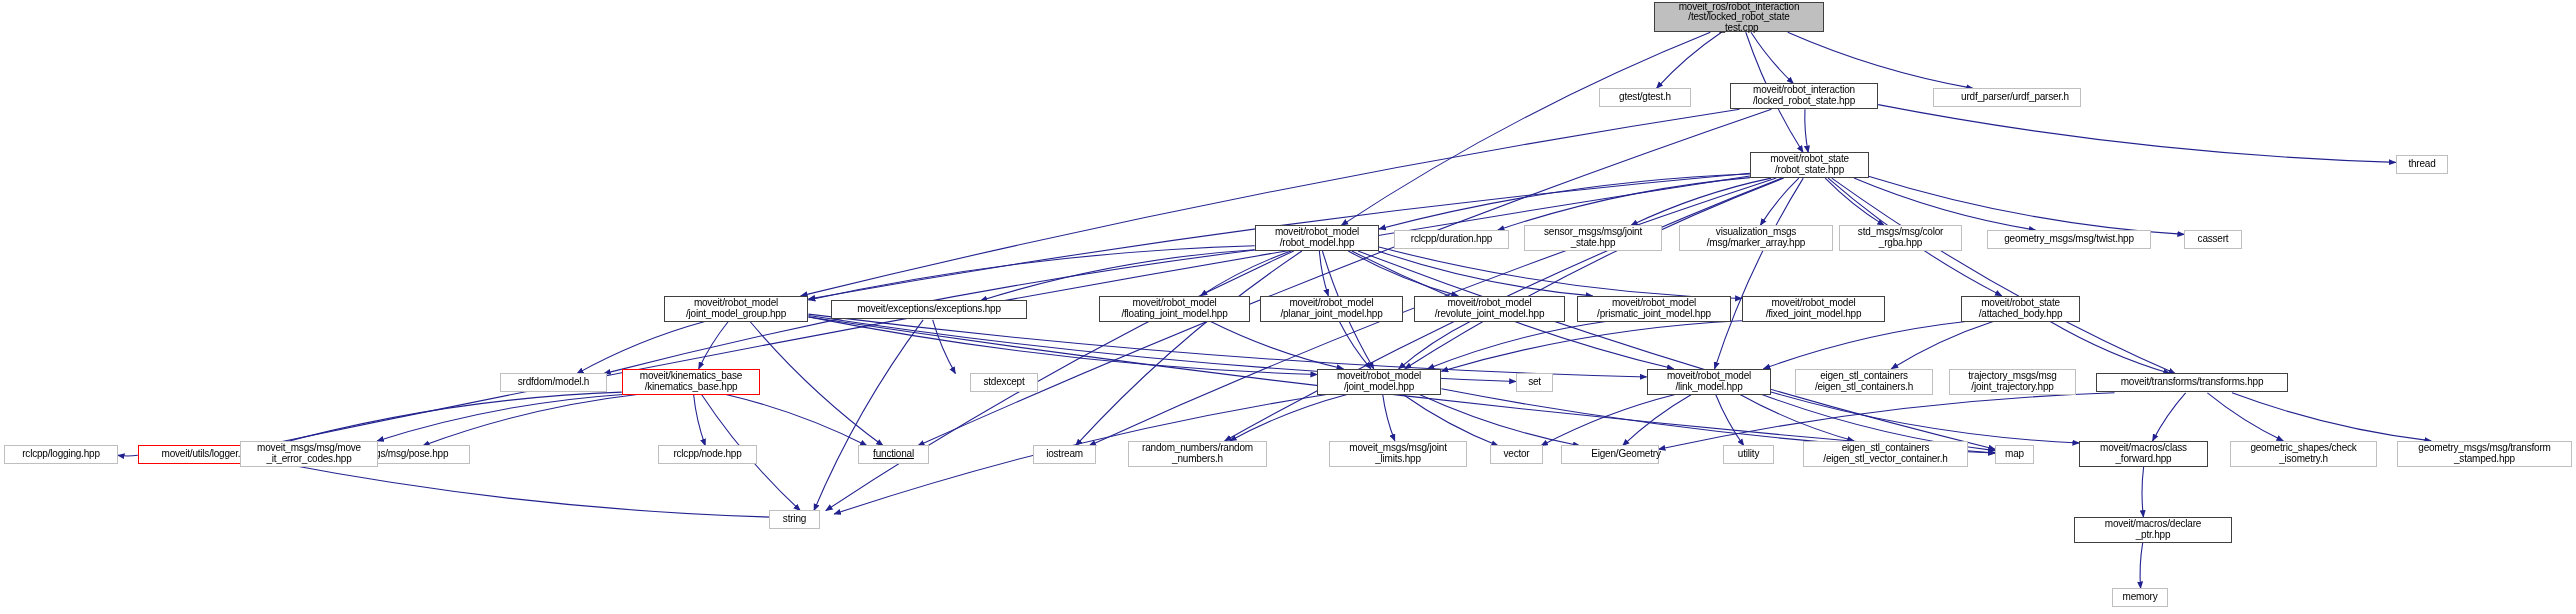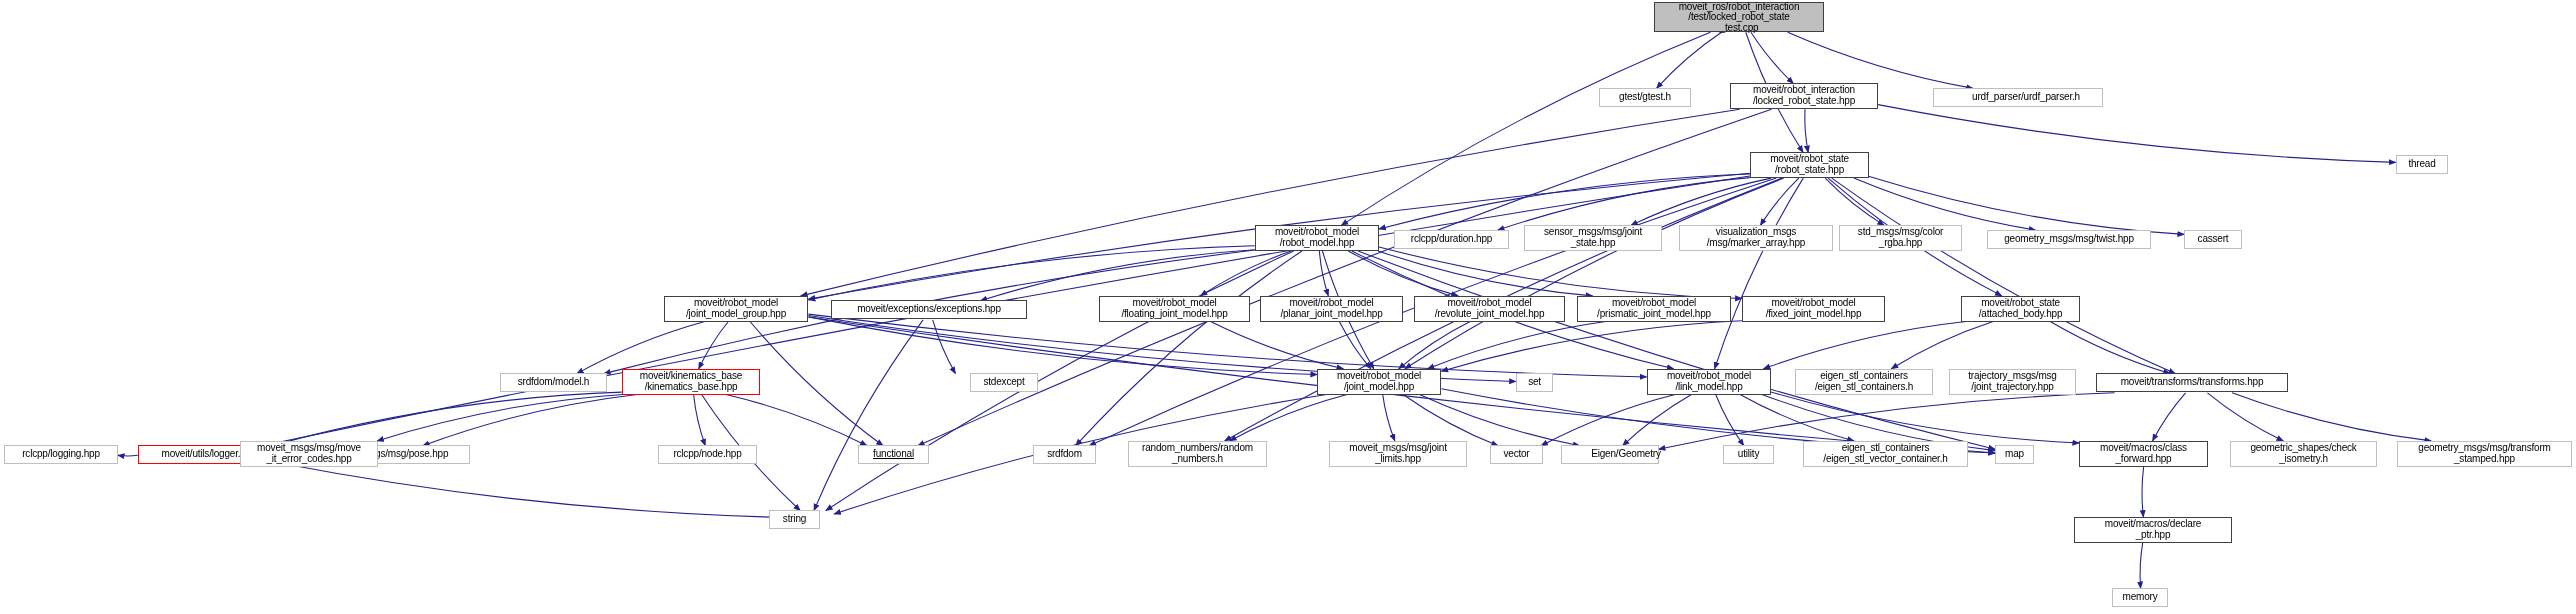--- a/index.html
+++ b/index.html
@@ -134,21 +134,21 @@
         <path d="M172,568 Q159.5,569.5 147,568" marker-end="url(#ah)"></path>
       </g>
   </svg>
   <div id="node-layer">
       <div class="node root" style="left: 1654px; top: 2.4px; width: 170px; height: 30px;"><span>moveit_ros/robot_interaction
 /test/locked_robot_state
 _test.cpp</span></div>
       <div class="node " style="left: 1599px; top: 88px; width: 92px; height: 19px;"><span>gtest/gtest.h</span></div>
       <div class="node strong" style="left: 1730px; top: 83px; width: 148px; height: 26px;"><span>moveit/robot_interaction
 /locked_robot_state.hpp</span></div>
-      <div class="node " style="left: 1933px; top: 88px; width: 170px; height: 19px; padding-left: 16px;"><span>urdf_parser/urdf_parser.h</span></div>
+      <div class="node " style="left: 1933px; top: 88px; width: 148px; height: 19px; padding-left: 16px;"><span>urdf_parser/urdf_parser.h</span></div>
       <div class="node " style="left: 2396px; top: 155px; width: 52px; height: 19px;"><span>thread</span></div>
       <div class="node strong" style="left: 1750px; top: 152px; width: 119px; height: 26px;"><span>moveit/robot_state
 /robot_state.hpp</span></div>
       <div class="node strong" style="left: 1255px; top: 225px; width: 124px; height: 26px;"><span>moveit/robot_model
 /robot_model.hpp</span></div>
       <div class="node " style="left: 1394px; top: 230px; width: 115px; height: 19px;"><span>rclcpp/duration.hpp</span></div>
       <div class="node " style="left: 1524px; top: 225px; width: 138px; height: 26px;"><span>sensor_msgs/msg/joint
 _state.hpp</span></div>
       <div class="node " style="left: 1679px; top: 225px; width: 154px; height: 26px;"><span>visualization_msgs
 /msg/marker_array.hpp</span></div>
@@ -185,21 +185,21 @@
       <div class="node " style="left: 1949px; top: 369px; width: 127px; height: 26px;"><span>trajectory_msgs/msg
 /joint_trajectory.hpp</span></div>
       <div class="node strong" style="left: 2096px; top: 373px; width: 192px; height: 19px;"><span>moveit/transforms/transforms.hpp</span></div>
       <div class="node " style="left: 4px; top: 445px; width: 114px; height: 19px;"><span>rclcpp/logging.hpp</span></div>
       <div class="node alert" style="left: 138px; top: 445px; width: 142px; height: 19px;"><span>moveit/utils/logger.hpp</span></div>
       <div class="node " style="left: 295px; top: 445px; width: 175px; height: 19px;"><span>geometry_msgs/msg/pose.hpp</span></div>
       <div class="node " style="left: 240px; top: 441px; width: 138px; height: 26px;"><span>moveit_msgs/msg/move
 _it_error_codes.hpp</span></div>
       <div class="node " style="left: 658px; top: 445px; width: 99px; height: 19px;"><span>rclcpp/node.hpp</span></div>
       <div class="node " style="left: 858px; top: 445px; width: 71px; height: 19px; text-decoration: underline;"><span>functional</span></div>
-      <div class="node " style="left: 1033px; top: 445px; width: 63px; height: 19px;"><span>srdfdom</span></div>
+      <div class="node " style="left: 1033px; top: 445px; width: 63px; height: 19px;"><span>iostream</span></div>
       <div class="node " style="left: 1128px; top: 441px; width: 139px; height: 26px;"><span>random_numbers/random
 _numbers.h</span></div>
       <div class="node " style="left: 1329px; top: 441px; width: 138px; height: 26px;"><span>moveit_msgs/msg/joint
 _limits.hpp</span></div>
       <div class="node " style="left: 1490px; top: 445px; width: 53px; height: 19px;"><span>vector</span></div>
       <div class="node " style="left: 1561px; top: 445px; width: 98px; height: 19px; padding-left: 32px;"><span>Eigen/Geometry</span></div>
       <div class="node " style="left: 1723px; top: 445px; width: 51px; height: 19px;"><span>utility</span></div>
       <div class="node " style="left: 1803px; top: 441px; width: 165px; height: 26px;"><span>eigen_stl_containers
 /eigen_stl_vector_container.h</span></div>
       <div class="node " style="left: 1995px; top: 445px; width: 39px; height: 19px;"><span>map</span></div>

